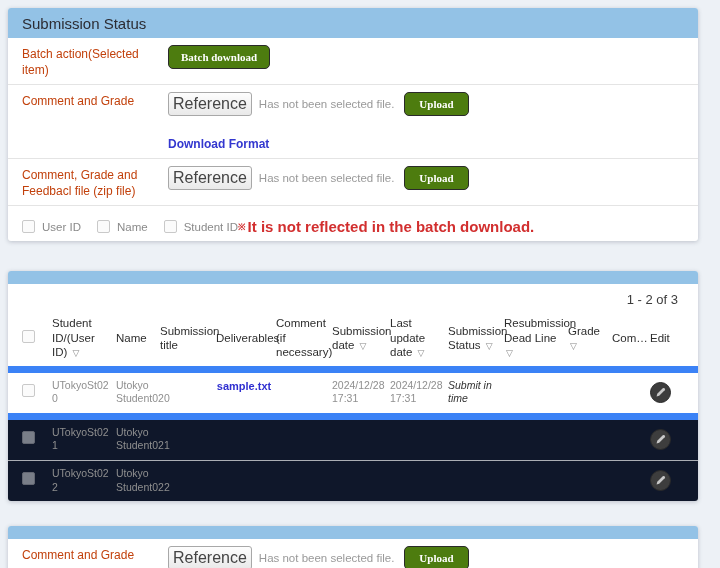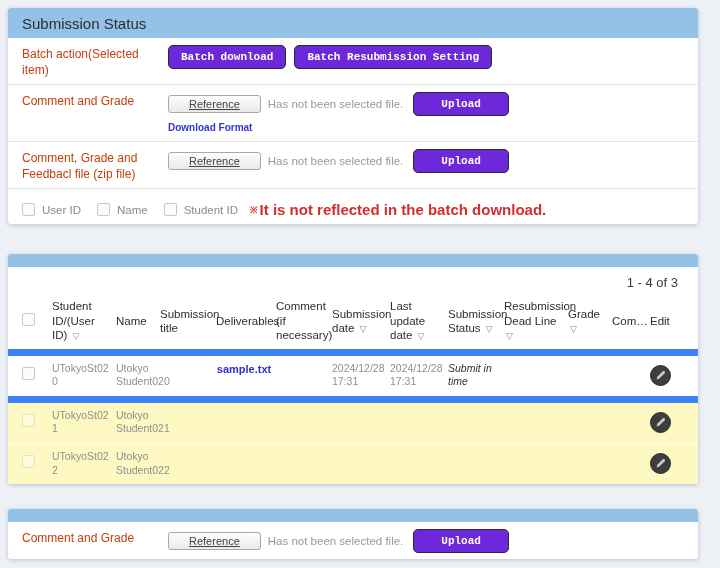--- a/index.html
+++ b/index.html
@@ -40,60 +40,59 @@
   .form-label {
     width:146px; min-width:146px;
     font-size:12px; color:#c2410c;
     line-height:1.3;
     padding-top:4px;
   }
   .form-content { flex:1; }
   .control-line { display:flex; align-items:center; margin-top:2px; }
 
   .btn-dark {
-    background:#6d28d9; color:#ffffff;
+    background:#4d7c0f; color:#ffffff;
     font-size:11px; font-weight:bold;
-    font-family:Liberation Mono, monospace;
+    font-family:Liberation Serif, serif;
     padding:5px 12px;
     border:1px solid #2a2a2a;
     border-radius:5px;
     cursor:pointer;
     margin-right:8px;
     white-space:nowrap;
   }
-  .btn-upload { margin-left:10px; padding:5px 27px; }
+  .btn-upload { margin-left:10px; padding:5px 14px; }
   .btn-reference {
     background:linear-gradient(#fdfdfd,#e9e9e9);
     border:1px solid #a8a8a8;
     border-radius:3px;
-    font-size:11px; color:#444;
+    font-size:16px; color:#444;
     font-family:"Liberation Sans", sans-serif;
-    padding:2px 20px;
+    padding:2px 4px;
     cursor:pointer;
     margin-right:7px;
     white-space:nowrap;
-    text-decoration:underline;
   }
   .muted { color:#999999; font-size:11.5px; white-space:nowrap; }
   .link {
-    color:#3337cf; font-size:10px; font-weight:bold;
+    color:#3337cf; font-size:12px; font-weight:bold;
     text-decoration:none;
-    display:inline-block; margin-top:6px;
+    display:inline-block; margin-top:21px;
     cursor:pointer;
   }
 
   .checkbox {
     width:13px; height:13px;
     border:1px solid #c9c9c9; background:#fbfbfb;
     border-radius:2px; display:inline-block;
     flex:none;
   }
   .checkbox.faded { opacity:0.45; }
   .cb-label { color:#8a8a8a; font-size:11.5px; margin:0 16px 0 7px; white-space:nowrap; }
-  .cb-label.last { margin-right:12px; }
+  .cb-label.last { margin-right:0; }
   .note-mark { color:#d22f2f; font-size:9px; vertical-align:super; font-weight:bold; }
   .note { color:#d22f2f; font-size:15px; font-weight:bold; margin-left:2px; white-space:nowrap; }
   .cb-line { margin-top:7px; }
 
   .pagination {
     text-align:right;
     font-size:13px; color:#3c3c3c;
     padding:8px 20px 3px 0;
   }
   table { table-layout:fixed; border-collapse:collapse; width:690px;padding-left:44px; }
@@ -111,21 +110,21 @@
   }
   .cell-check { padding-left:14px; }
   td.cell-check, th.cell-check { vertical-align:middle; }
   .cell-sid { word-break:break-all; }
   .cell-status { color:#333333;font-style:italic; }
   .cell-deliv { text-align:center; }
   .file-link {
     color:#2f2fd0; font-weight:bold; font-size:11px;
     text-decoration:none; cursor:pointer;
   }
-  tr.highlight { background:#fef9c3; }
+  tr.highlight { background:#0f172a; }
   tr.highlight + tr.highlight { border-top:1px solid rgba(255,255,255,0.65); }
   .cell-edit { padding-right:10px; vertical-align:middle; }
   .edit-btn {
     width:21px; height:21px; border-radius:50%;
     background:#3d3d3d; border:1px solid #2a2a2a;
     display:flex; align-items:center; justify-content:center;
     cursor:pointer; padding:0;
   }
   .edit-btn svg { display:block; }
 </style>
@@ -135,21 +134,20 @@
 <section class="panel panel-top">
   <div class="blue-bar title-bar">
     <span>Submission Status</span>
   </div>
 
   <div class="form-row no-top">
     <div class="form-label">Batch action(Selected item)</div>
     <div class="form-content">
       <div class="control-line">
         <button class="btn-dark">Batch download</button>
-        <button class="btn-dark">Batch Resubmission Setting</button>
       </div>
     </div>
   </div>
 
   <div class="form-row">
     <div class="form-label">Comment and Grade</div>
     <div class="form-content">
       <div class="control-line">
         <button class="btn-reference">Reference</button>
         <span class="muted">Has not been selected file.</span>
@@ -181,21 +179,21 @@
         <span class="cb-label last">Student ID</span>
         <span class="note-mark">※</span>
         <span class="note">It is not reflected in the batch download.</span>
       </div>
     </div>
   </div>
 </section>
 
 <section class="panel panel-table">
   <div class="blue-bar thin-bar"></div>
-  <div class="pagination">1 - 4 of 3</div>
+  <div class="pagination">1 - 2 of 3</div>
 
   <table>
     <colgroup>
       <col style="width:42px">
         <col style="width:64px">
         <col style="width:44px">
       <col style="width:56px">
         <col style="width:60px">
         <col style="width:56px">
       <col style="width:58px">

